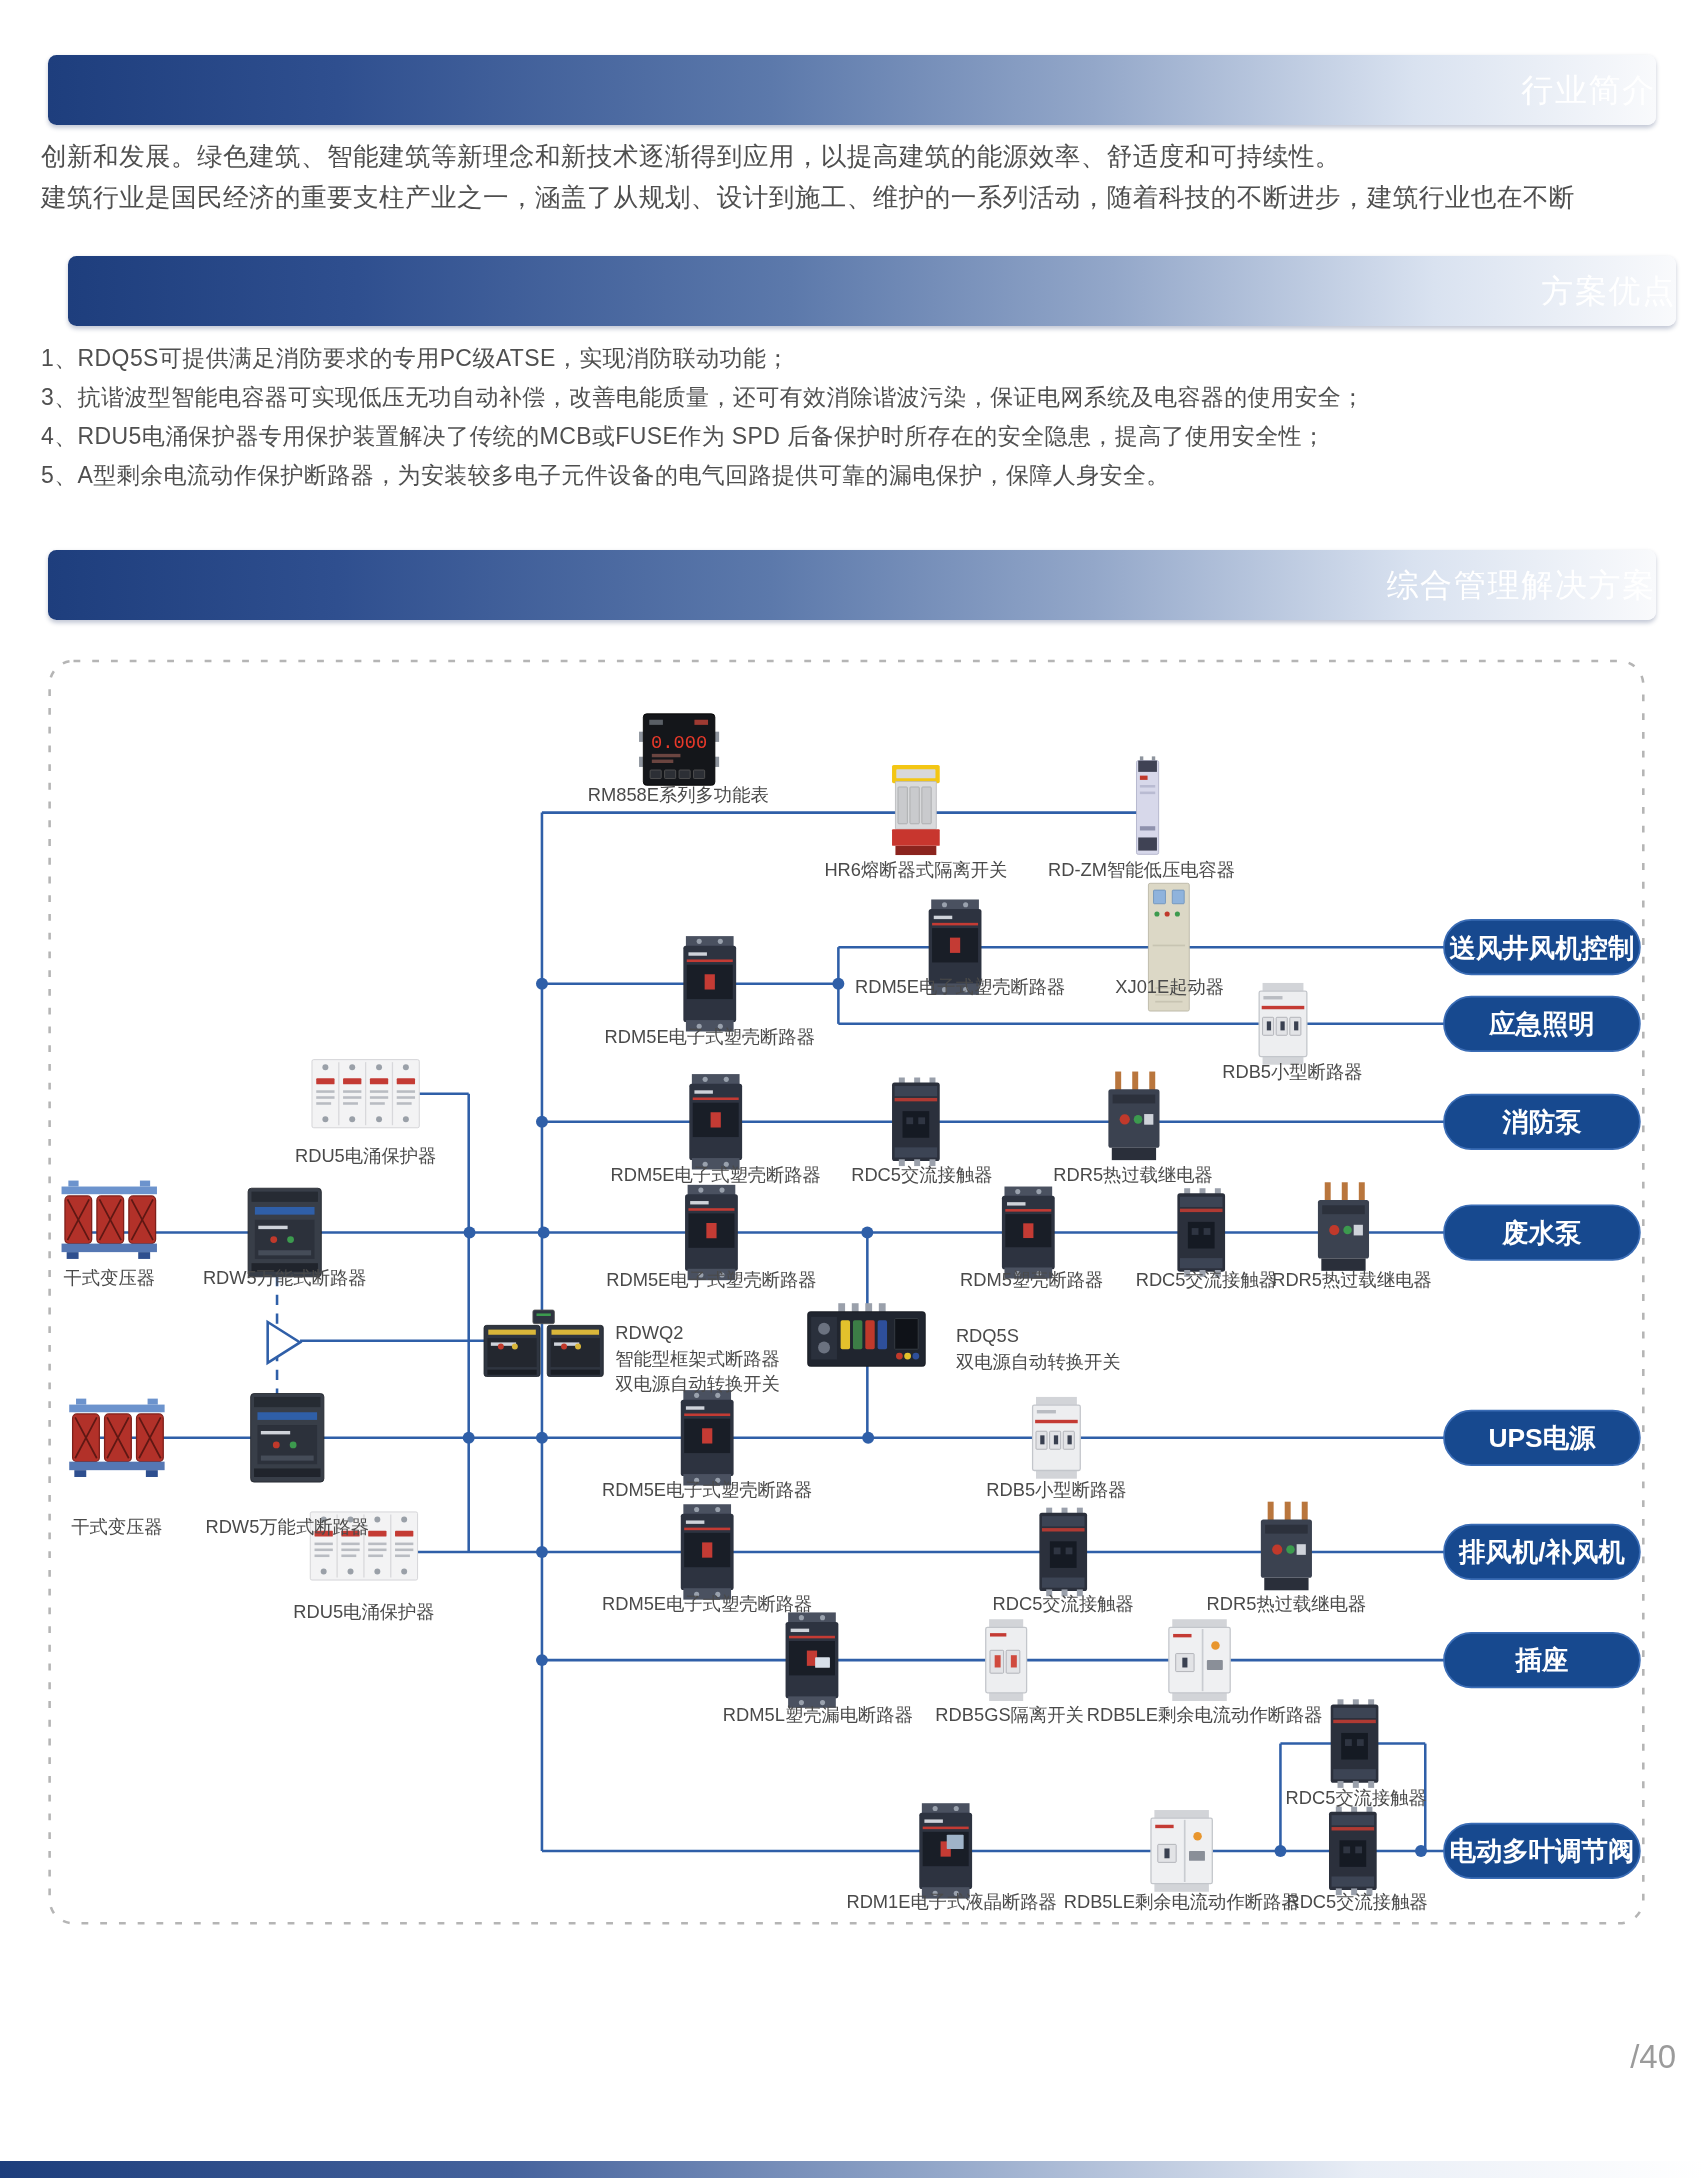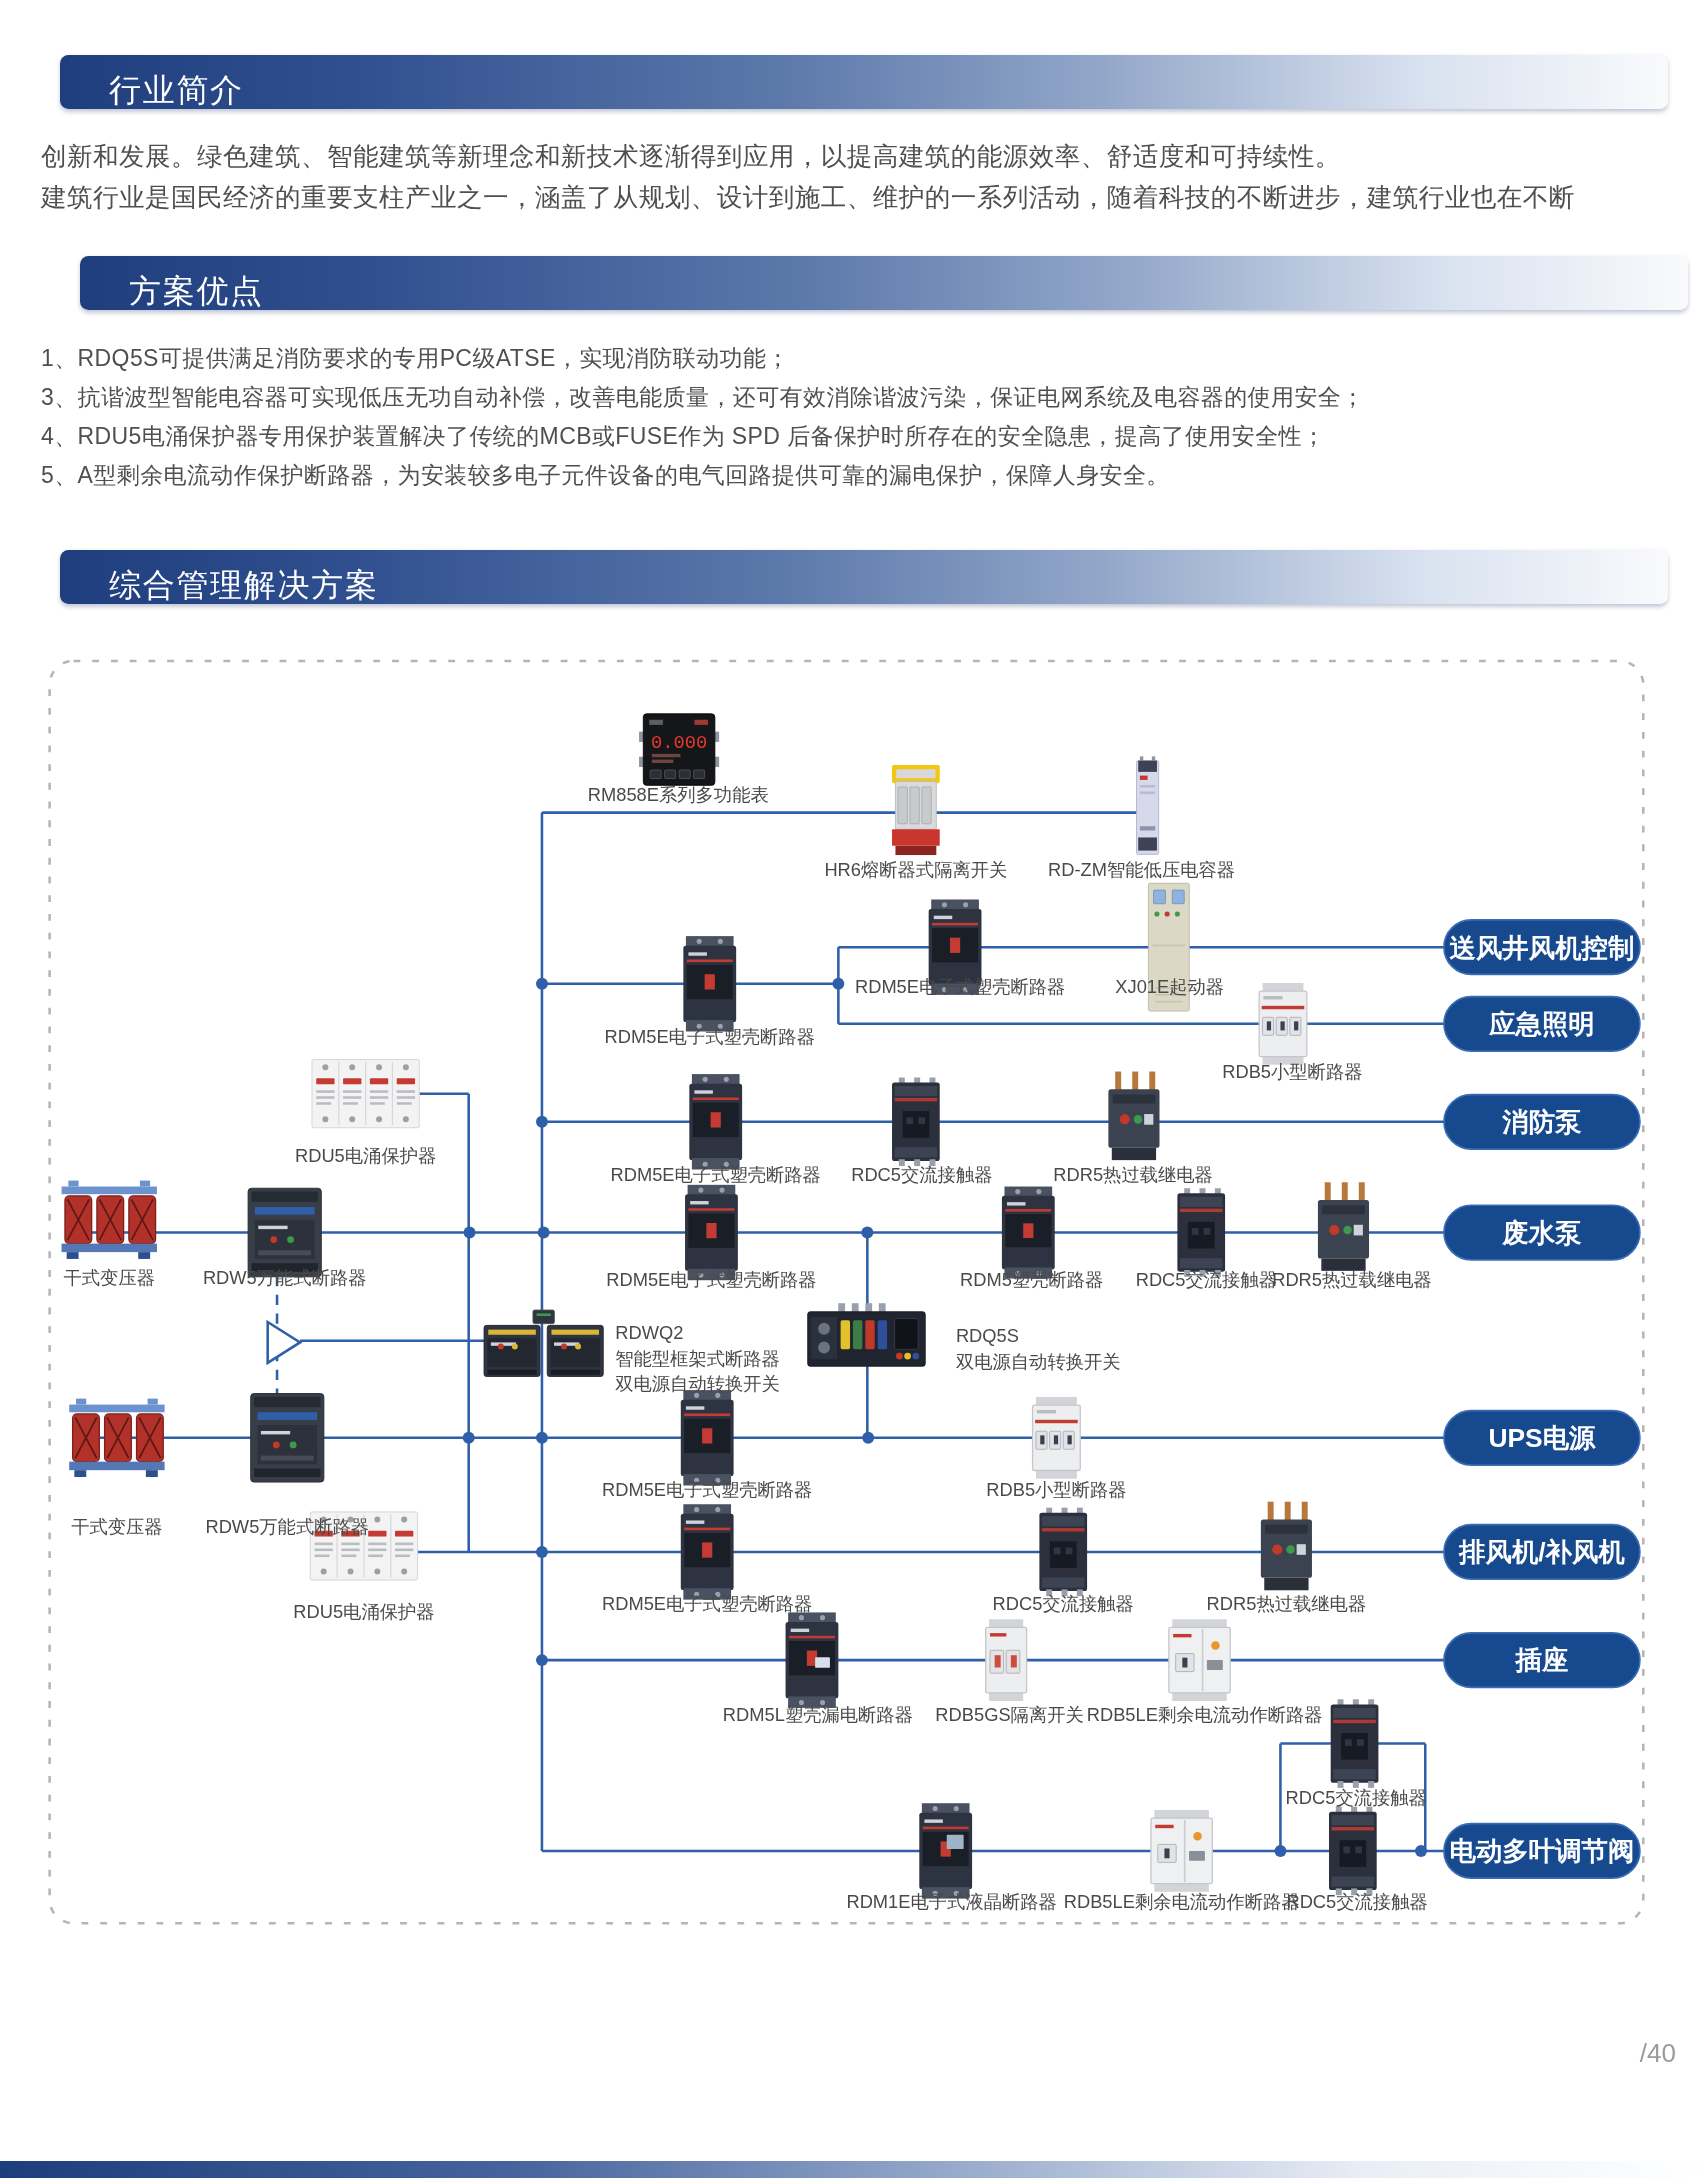--- a/index.html
+++ b/index.html
@@ -1,27 +1,27 @@
 <!DOCTYPE html>
 <html style="font-size:13.6px"><head>
 <meta charset="utf-8">
 <style>
   html,body{margin:0;padding:0;background:#fff;}
   .page{position:relative;width:1704px;height:2178px;background:#fff;overflow:hidden;
         font-family:"Liberation Sans",sans-serif;}
-  .banner{position:absolute;left:60px;width:1608px;height:54px;border-radius:8.5px;
+  .banner{position:absolute;left:48px;width:1608px;height:70px;border-radius:8.5px;
           background:linear-gradient(90deg,#1e3e7d 0%,#2f4f8f 18%,#5c79ab 45%,#93a7c9 65%,#d9e2f0 85%,#f9fafc 100%);
-          box-shadow:0 2.6px 4.3px rgba(20,40,90,.25);}
+          box-shadow:0 2.6px 4.3px rgba(20,40,90,.25);text-align:right;}
   .banner .t{color:#ffffff;font-size:32px;letter-spacing:1.7px;line-height:70px;padding-left:49px;}
   .b1{top:55px;} .b2{top:256px;margin-left:20px;} .b3{top:550px;}
   .intro{position:absolute;left:41px;top:136px;width:1630px;color:#4f4f4f;font-size:25.6px;line-height:41px;letter-spacing:0.4px;}
   .advs{position:absolute;left:41px;top:339px;width:1630px;color:#4f4f4f;font-size:23px;letter-spacing:0.4px;}
   .advs div{height:39px;line-height:39px;white-space:nowrap;}
   #diagram{position:absolute;left:0;top:0;width:1704px;height:2178px;font-family:"Liberation Sans",sans-serif;}
-  .pagenum{position:absolute;right:28px;top:2038px;width:170px;text-align:right;color:#9b9b9b;font-size:26px;}
+  .pagenum{position:absolute;right:28px;top:2038px;width:170px;text-align:right;color:#9b9b9b;font-size:33px;}
   .footerbar{position:absolute;left:0;top:2161px;width:1704px;height:17px;
           background:linear-gradient(90deg,#1d3e7c 0%,#46639d 30%,#93a7c9 55%,#e9eef6 80%,#ffffff 100%);}
 </style>
 </head>
 <body>
 
 <div class="page">
   <div class="banner b1">
     <div class="t">行业简介</div>
   </div>

